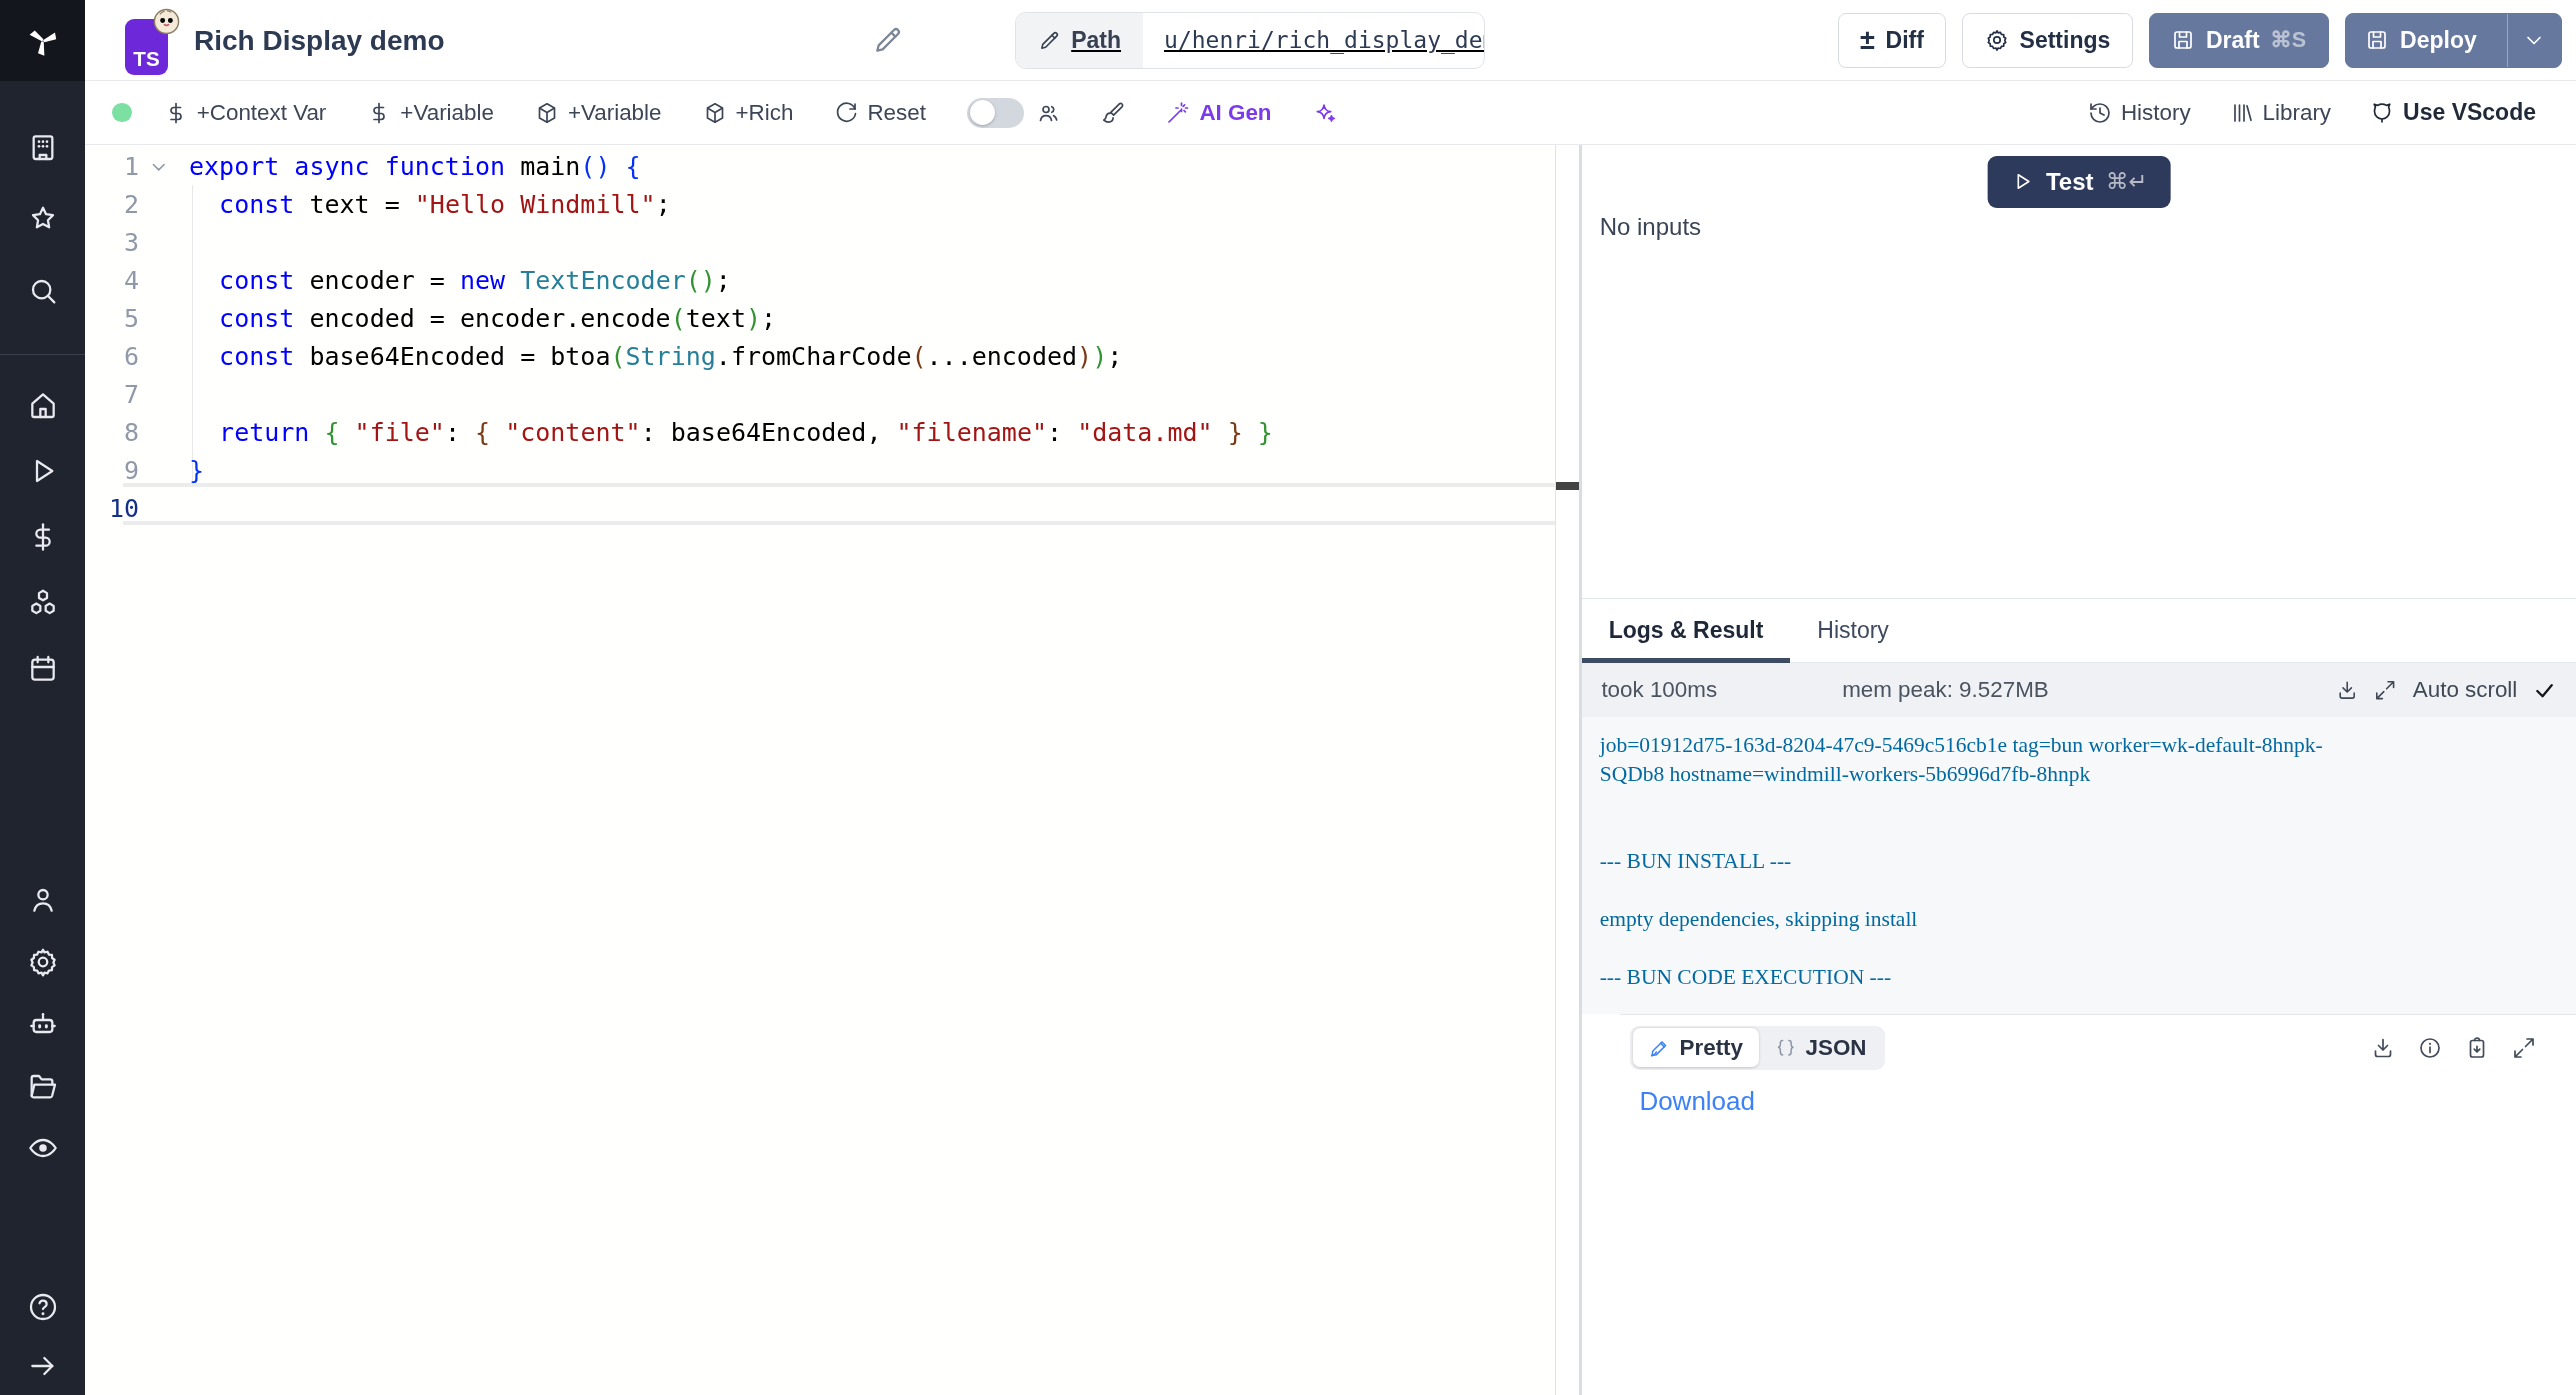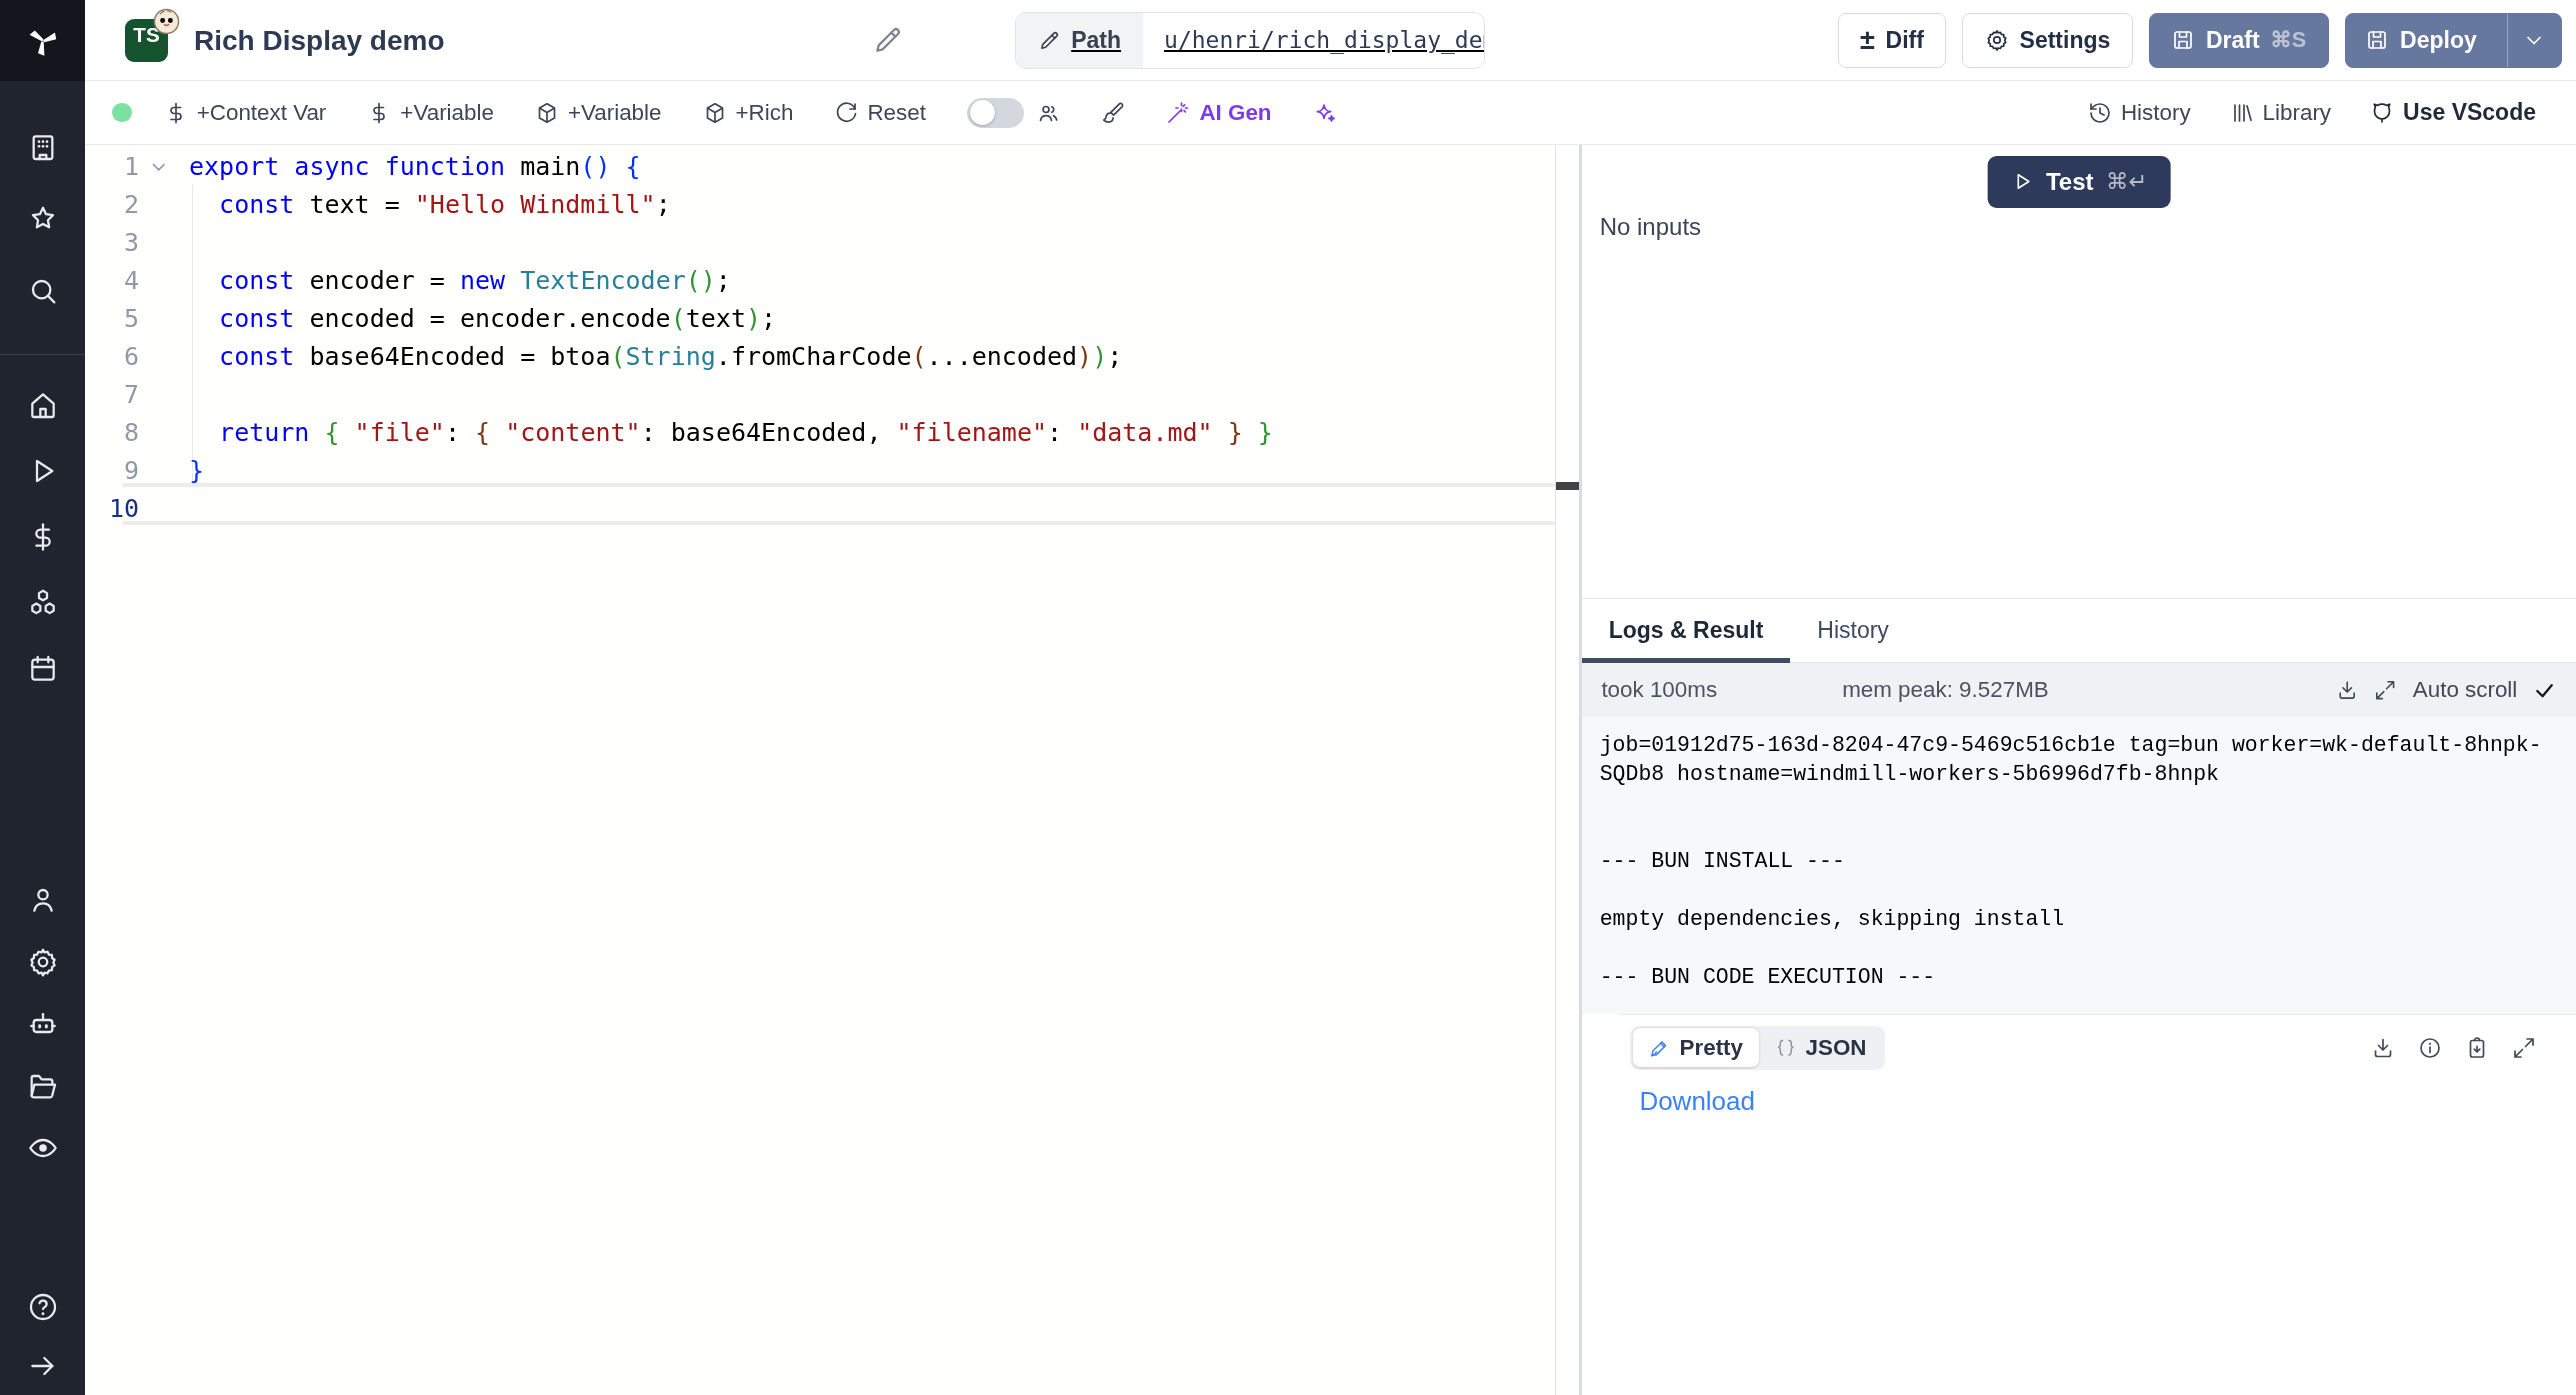--- a/index.html
+++ b/index.html
@@ -20,22 +20,22 @@
   .nav-bottom .spacer { height:98px; }
   .nav-bottom .foot { height:59px; }
   .sidebar .ic svg { width:32px; height:32px; }
 
   
   .main { position:absolute; left:85px; top:0; width:2491px; height:1395px; }
 
   
   .header { position:relative; height:81px; border-bottom:0.9px solid #e7e9ec; background:#fff; }
   .ts-wrap { position:absolute; left:40px; top:19px; width:43px; height:43px; }
-  .ts-badge { width:43px; height:43px; background:#14532d; border-radius:9px; color:#fff;
-    font-weight:700; font-size:20.6px; display:flex; align-items:flex-end; justify-content:center; padding-bottom:15px; }
+  .ts-badge { width:43px; height:56px; background:#6d28d9; border-radius:9px; color:#fff;
+    font-weight:700; font-size:20.6px; display:flex; align-items:flex-end; justify-content:center; padding-bottom:4px; }
   .bun-overlay { position:absolute; right:-12.5px; top:-12.5px; width:29px; height:29px; }
   .page-title { position:absolute; left:109px; top:0; height:81px; display:flex; align-items:center;
     font-size:28px; font-weight:700; color:#2d3a53; }
   .pencil-btn { position:absolute; left:787px; top:24px; color:#7d8694; cursor:pointer; }
   .pencil-btn svg { width:32px; height:32px; }
   .path-pill { position:absolute; left:930px; top:11.6px; width:470px; height:57px; border:0.9px solid #dfe2e7;
     border-radius:10.7px; display:flex; overflow:hidden; cursor:pointer; background:#fff;text-decoration:underline; }
   .path-left { background:#f2f3f5; display:flex; align-items:center; gap:10.7px; padding:0 21.5px;
     font-size:23px; font-weight:700; color:#374151; }
   .path-left svg { width:23px; height:23px; }
@@ -103,22 +103,22 @@
   .results-sec { position:absolute; left:0; right:0; top:453px; bottom:0; border-top:0.9px solid #e4e7ea; }
   .tabs { height:64px; border-bottom:0.9px solid #e4e7ea; display:flex; }
   .tab { display:flex; align-items:center; padding:0 27px; font-size:23px; color:#3f4a5e; cursor:pointer; position:relative; }
   .tab.active { color:#1e2838; font-weight:600; }
   .tab.active:after { content:""; position:absolute; left:0; right:0; bottom:-0.9px; height:4.5px; background:#3d4b63; }
   .meta { height:54px; background:#eff1f4; display:flex; align-items:center; font-size:22.4px; color:#4a5360; padding:0 19.7px; }
   .meta .mem { margin-left:125px; }
   .meta-right { margin-left:auto; display:flex; align-items:center; gap:16px; color:#3f4956; }
   .meta-right .ic svg { width:22.4px; height:22.4px; }
   .meta-right .check svg { width:23px; height:23px; color:#15181e; }
-  .logs { height:297px; background:#f6f8f9; padding:14.3px 18px; font-family:Liberation Mono, monospace;
-    font-size:21.5px; line-height:29px; color:#000000; overflow:hidden; }
+  .logs { height:297px; background:#f6f8f9; padding:14.3px 18px; font-family:Liberation Serif, serif;
+    font-size:21.5px; line-height:29px; color:#0369a1; overflow:hidden; }
   .viewer { border-top:0.9px solid #e4e7ea; padding:10.7px 40px 0 10.7px;margin-left:38px; }
   .viewer-row { display:flex; align-items:center; }
   .segmented { display:inline-flex; background:#eef0f3; border-radius:9px; padding:2.7px; }
   .seg { display:flex; align-items:center; gap:9px; font-size:22.4px; font-weight:600; color:#2a3344;
     padding:6.3px 16px; border-radius:7.2px; cursor:pointer; }
   .seg.active { background:#fff; box-shadow:0 0.9px 2.7px rgba(0,0,0,.18); }
   .seg .ic svg { width:21.5px; height:21.5px; }
   .seg .pen { color:#3b82f6; }
   .seg .braces { color:#8d96a5; }
   .viewer-icons { margin-left:auto; display:flex; gap:23px; color:#414b5a; }

